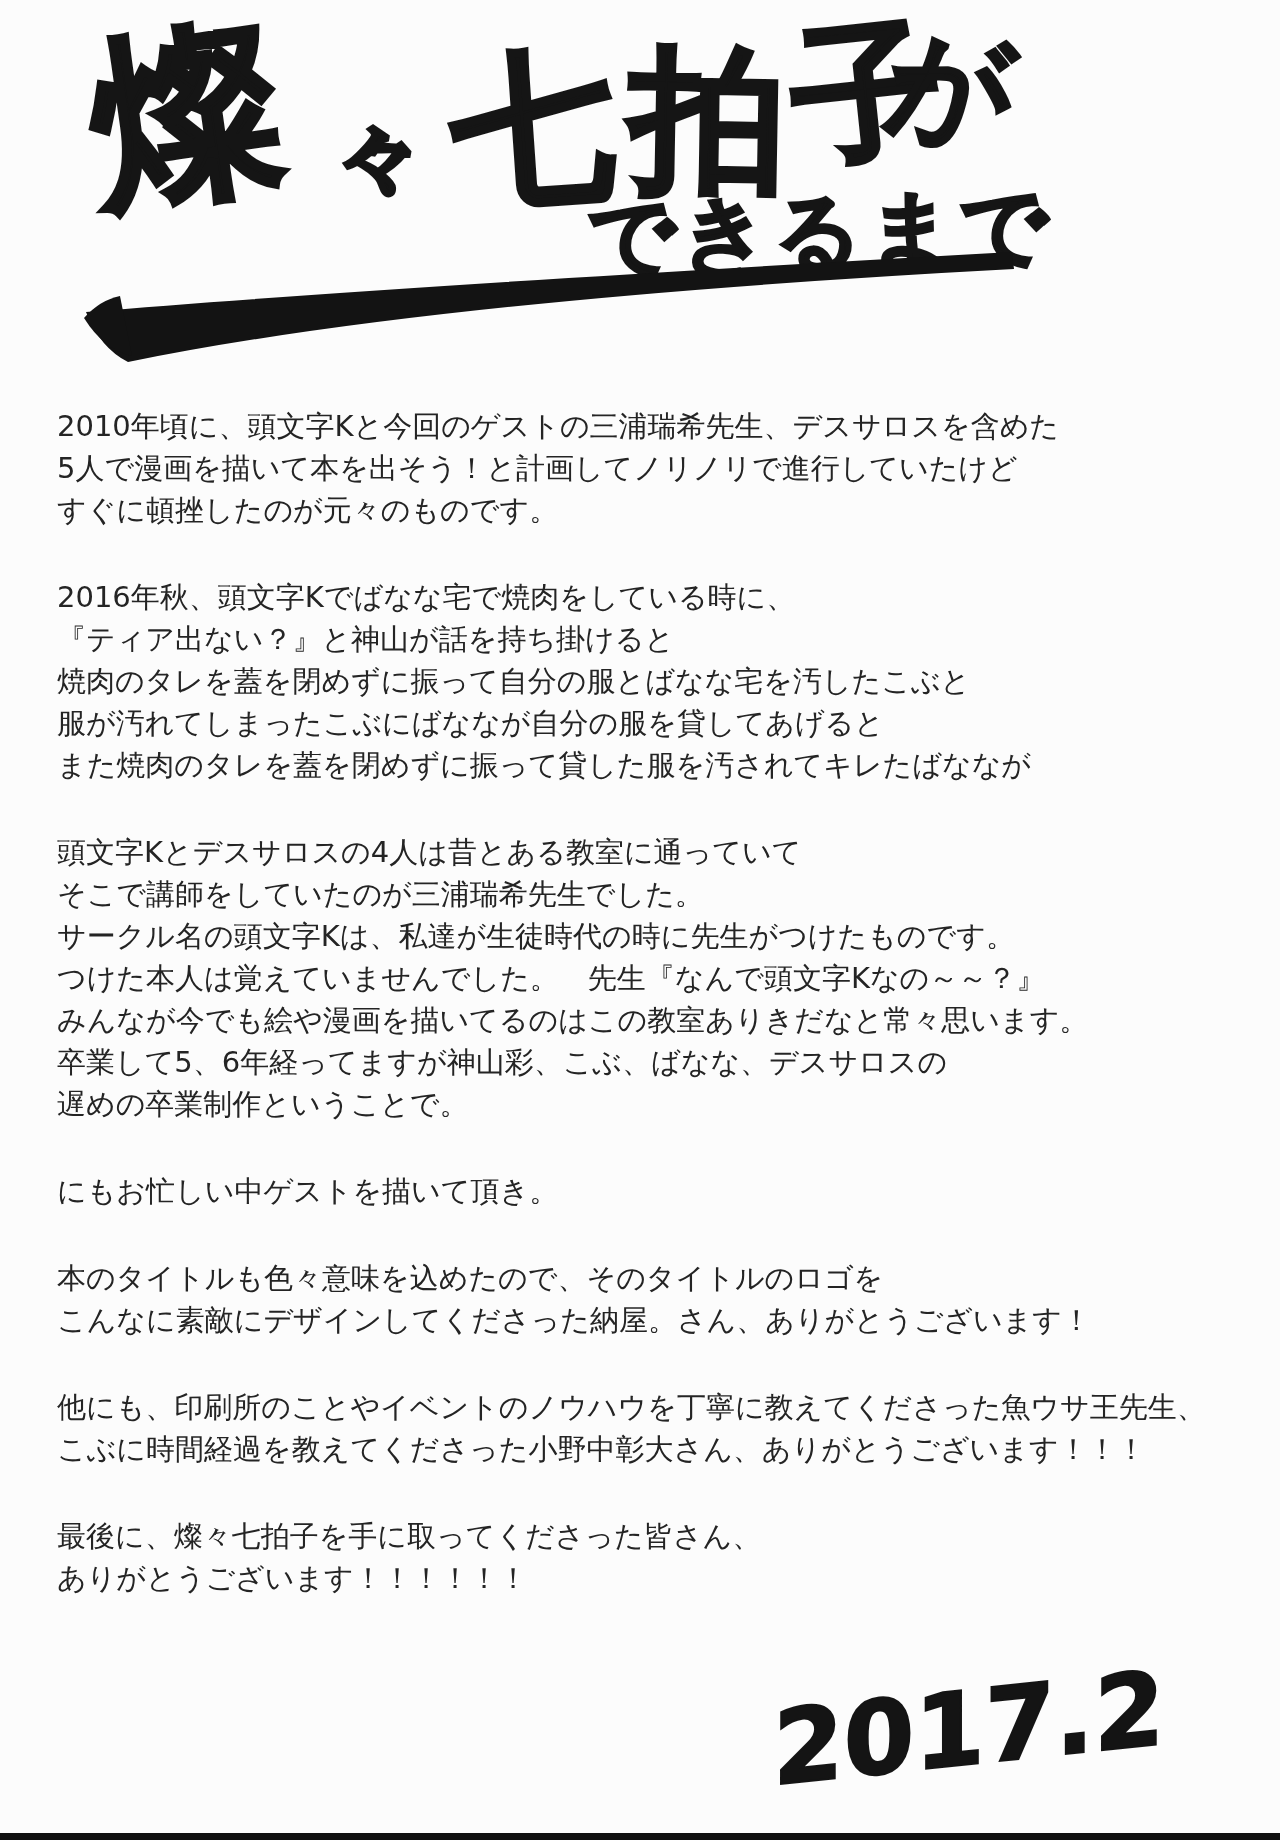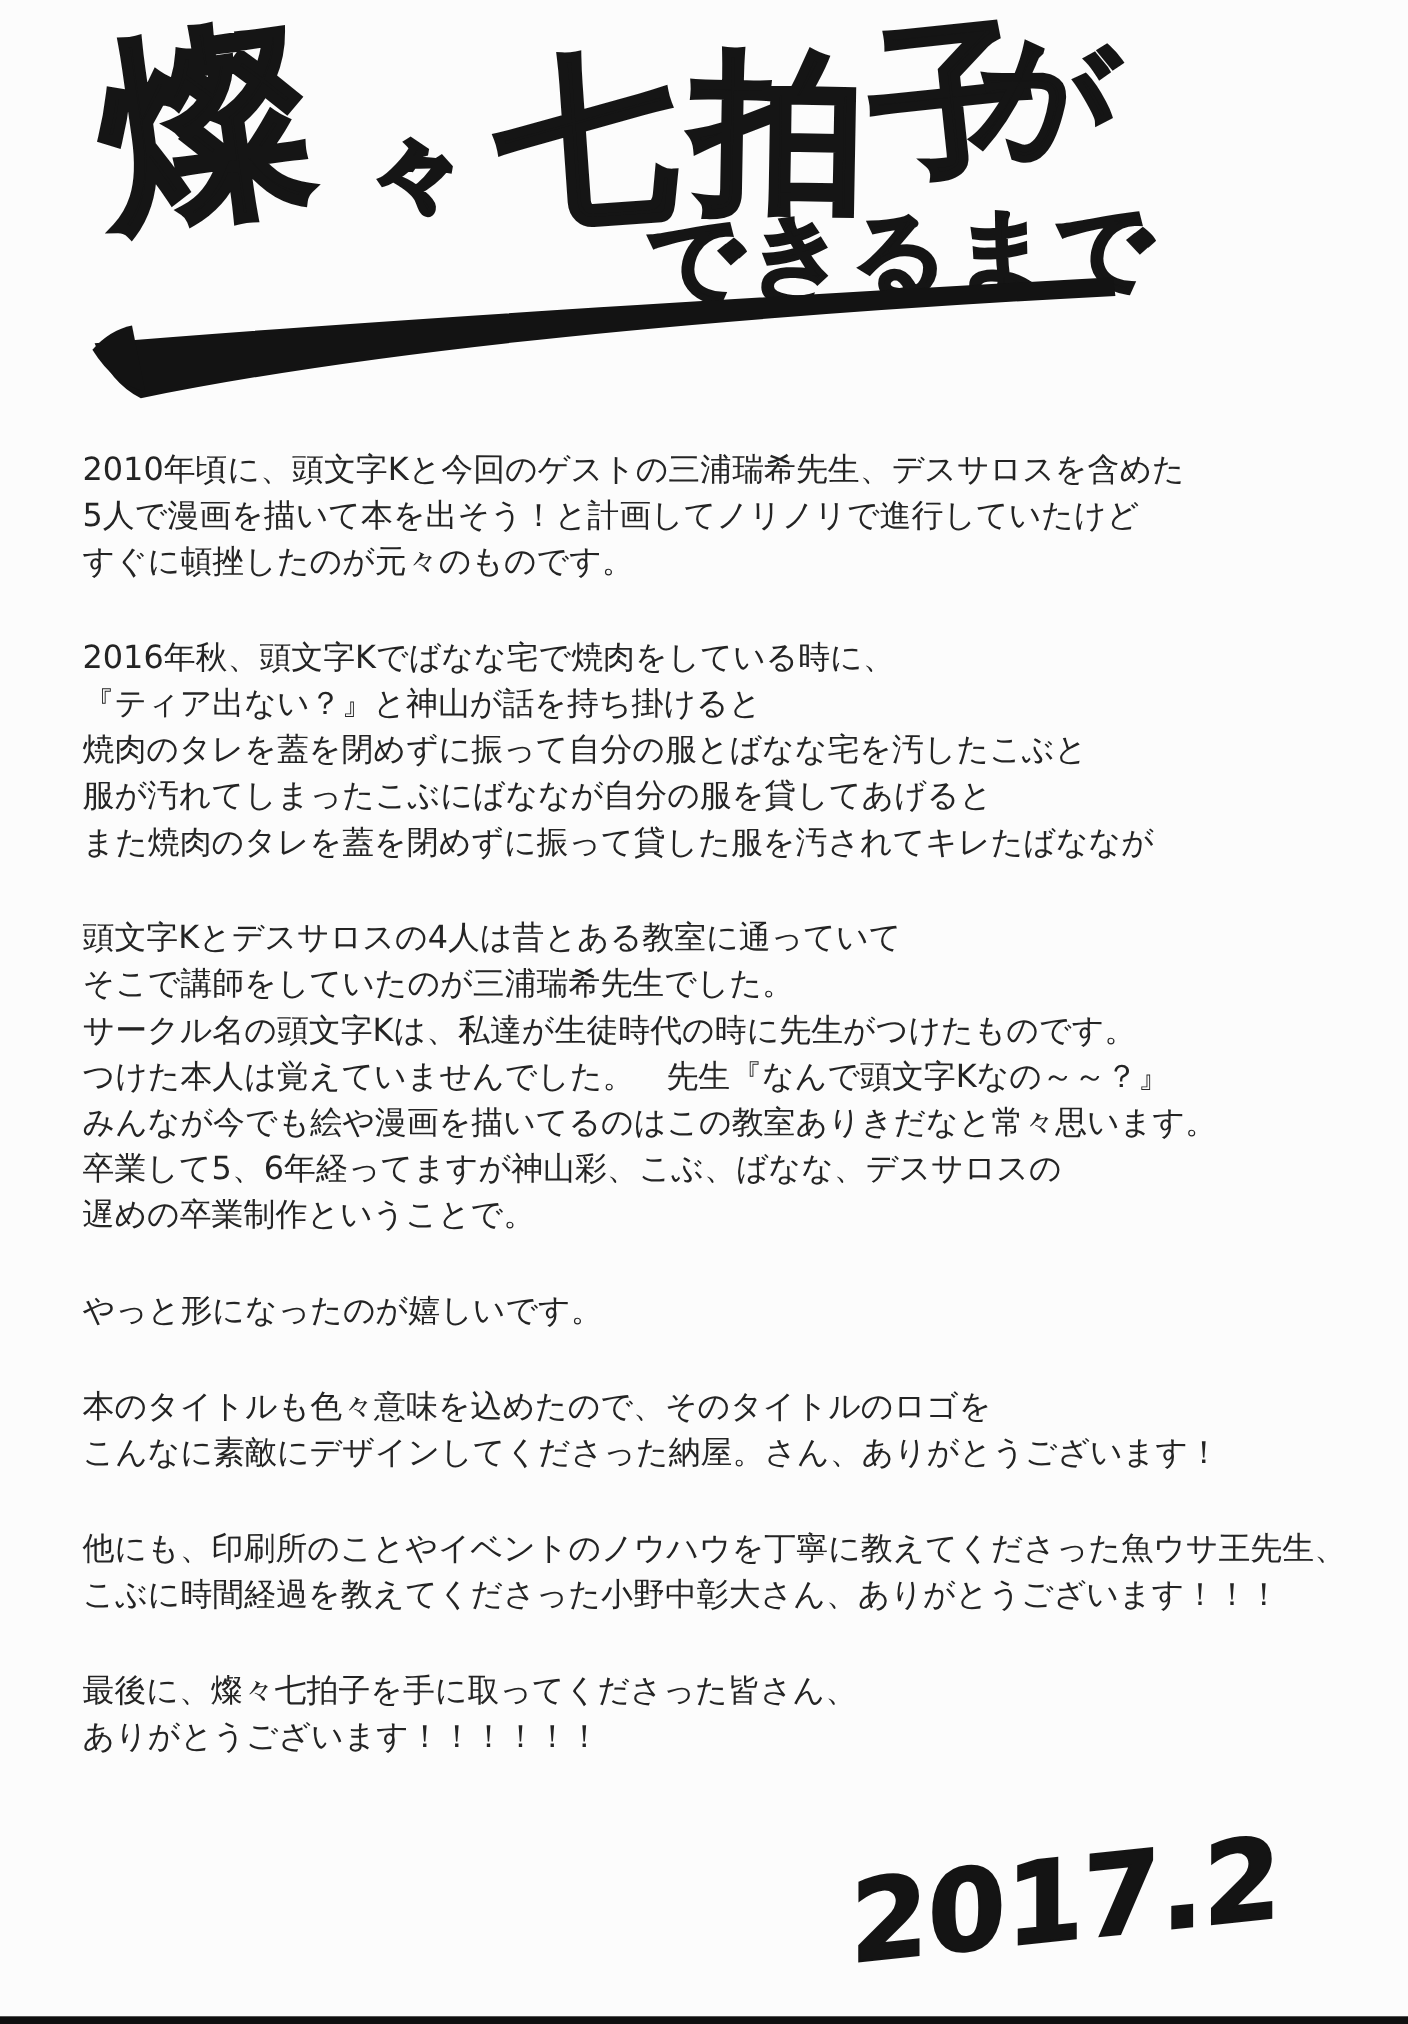--- a/index.html
+++ b/index.html
@@ -28,21 +28,21 @@
   .particle{left:888px; top:26px; font-size:122px; transform:rotate(9deg); -webkit-text-stroke:3px #151515;}
   .subtitle{
     position:absolute;left:588px;top:188px;
     font-size:86px;font-weight:700;letter-spacing:5px;
     color:#151515;-webkit-text-stroke:3px #151515;
     transform:rotate(-1.5deg);
     line-height:1;white-space:nowrap;
   }
   .underline-svg{position:absolute;left:0;top:0;}
   
-  .body-text{position:absolute;left:75px;top:405px;}
+  .body-text{position:absolute;left:57px;top:405px;}
   .para{margin:0 0 45px 0;}
   .para:last-child{margin-bottom:16px;}
   .line{
     font-size:29px;
     line-height:42px;
     white-space:nowrap;
     color:#242424;
   }
   
   .date{
@@ -94,21 +94,21 @@
       <div class="line">頭文字Kとデスサロスの4人は昔とある教室に通っていて</div>
       <div class="line">そこで講師をしていたのが三浦瑞希先生でした。</div>
       <div class="line">サークル名の頭文字Kは、私達が生徒時代の時に先生がつけたものです。</div>
       <div class="line">つけた本人は覚えていませんでした。　先生『なんで頭文字Kなの～～？』</div>
       <div class="line">みんなが今でも絵や漫画を描いてるのはこの教室ありきだなと常々思います。</div>
       <div class="line">卒業して5、6年経ってますが神山彩、こぶ、ばなな、デスサロスの</div>
       <div class="line">遅めの卒業制作ということで。</div>
     </div>
 
     <div class="para">
-      <div class="line">やっと形になったのが嬉しいです。</div>
+      <div class="line">にもお忙しい中ゲストを描いて頂き。</div>
     </div>
 
     <div class="para">
       <div class="line">本のタイトルも色々意味を込めたので、そのタイトルのロゴを</div>
       <div class="line">こんなに素敵にデザインしてくださった納屋。さん、ありがとうございます！</div>
     </div>
 
     <div class="para">
       <div class="line">他にも、印刷所のことやイベントのノウハウを丁寧に教えてくださった魚ウサ王先生、</div>
       <div class="line">こぶに時間経過を教えてくださった小野中彰大さん、ありがとうございます！！！</div>

